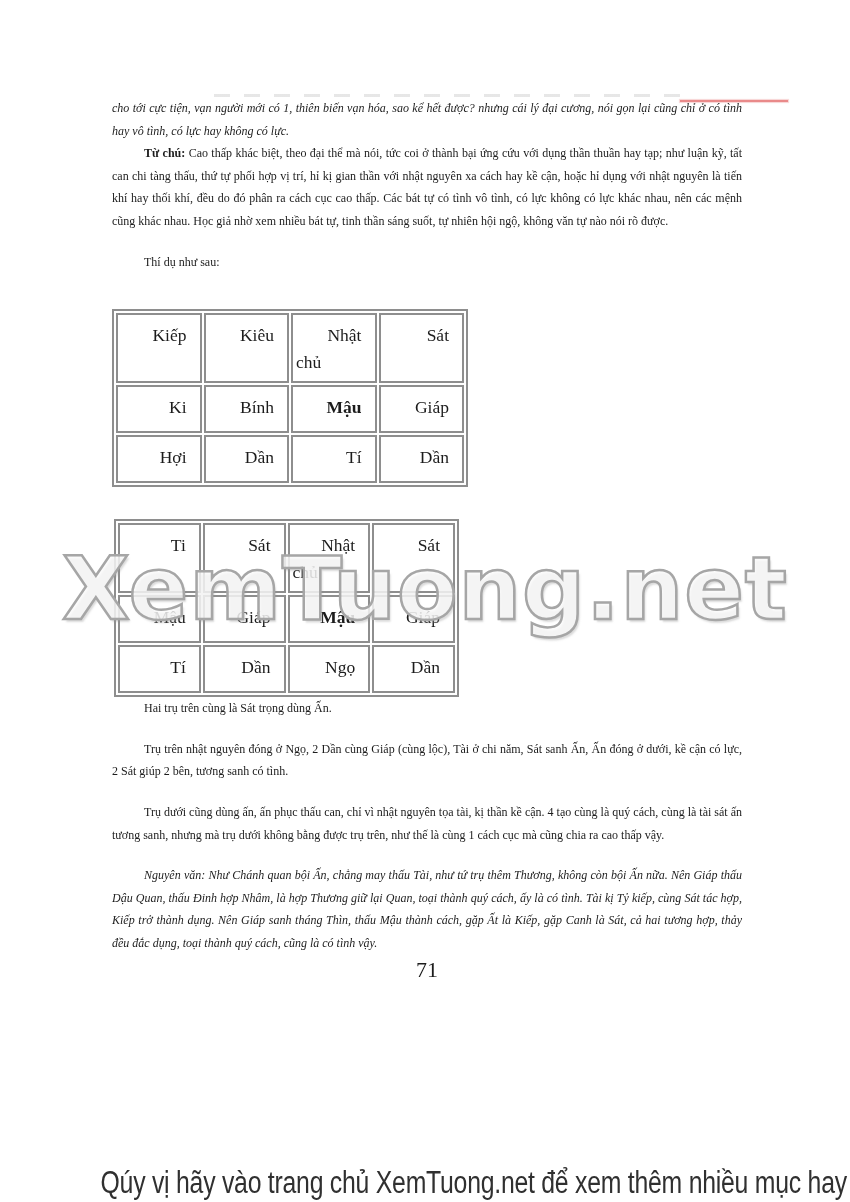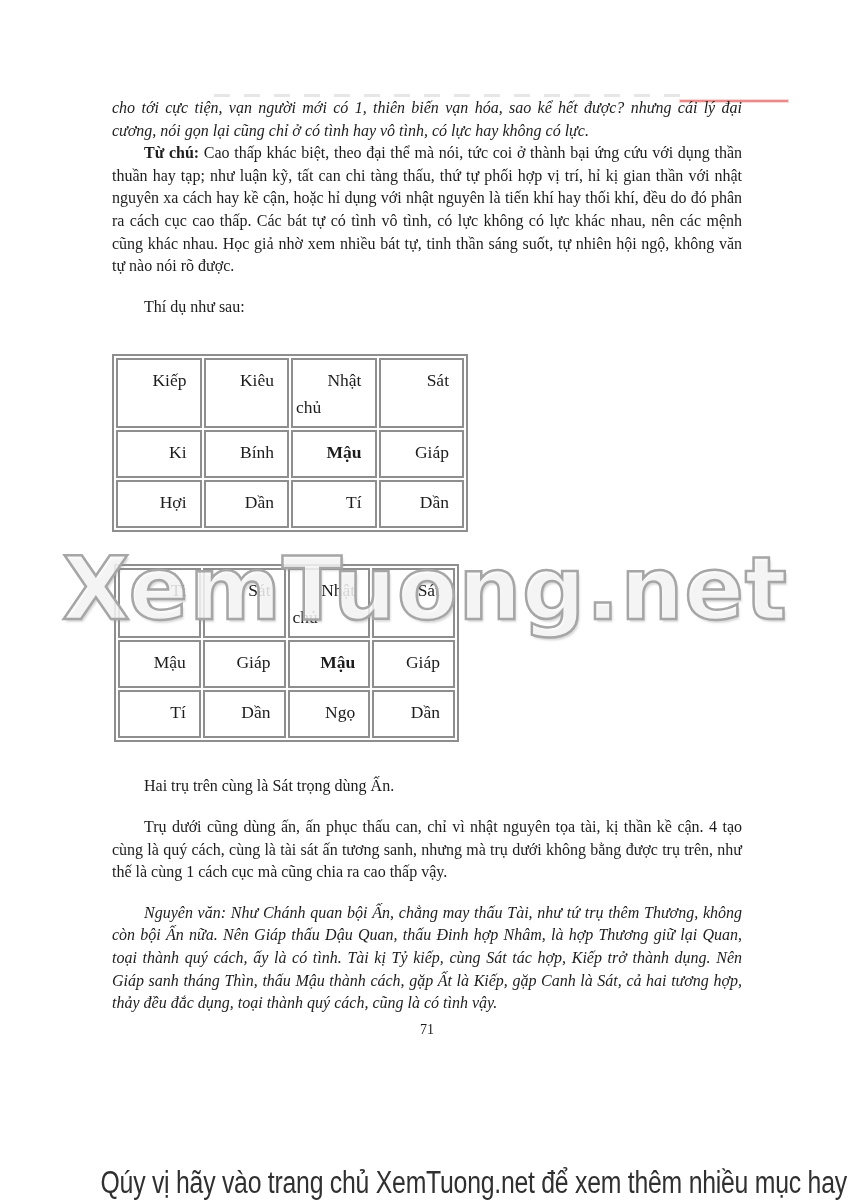--- a/index.html
+++ b/index.html
@@ -12,21 +12,21 @@
     color:#1c1c1c;
   }
   .content{
     position:absolute;
     left:112px;top:0;
     width:630px;
     padding-top:97px;
   }
   p{
     margin:0;
-    font-size:16px;
+    font-size:12px;
     line-height:22.6px;
     text-align:justify;
   }
   .indent{text-indent:32px;}
   .italic{font-style:italic;}
   .lead-bold{font-weight:bold;}
   .lead-bold-italic{font-weight:normal;font-style:italic;}
   .mt-para{margin-top:0;}
   .mt-small{margin-top:18px;}
 
@@ -79,21 +79,21 @@
     color:rgba(250,250,250,0.8);
     -webkit-text-stroke:2.5px #a6a6a6;
     text-shadow:2px 3px 2px rgba(150,150,150,0.35);
     z-index:5;
     pointer-events:none;
   }
 
   .page-number{
     margin-top:4px;
     text-align:center;
-    font-size:14px;
+    font-size:22px;
     text-indent:0;
   }
 
   
   .footer{
     position:absolute;
     left:0;bottom:1px;width:850px;
     text-align:center;
     white-space:nowrap;
   }
@@ -170,22 +170,23 @@
         </tr>
         <tr class="row-bot">
           <td>Tí</td>
           <td>Dần</td>
           <td>Ngọ</td>
           <td>Dần</td>
         </tr>
       </tbody>
     </table>
 
-    <p class="indent" style="margin-top:33px;">Hai trụ trên cùng là Sát trọng dùng Ấn.</p>
+    <p class="indent" style="">Hai trụ trên cùng là Sát trọng dùng Ấn.</p>
 
+    <p class="indent mt-small">Trụ trên nhật nguyên đóng ở Ngọ, 2 Dần cùng Giáp (cùng lộc), Tài ở chi năm, Sát sanh Ấn, Ấn đóng ở dưới, kề cận có lực, 2 Sát giúp 2 bên, tương sanh có tình.</p>
 
     <p class="indent mt-small">Trụ dưới cũng dùng ấn, ấn phục thấu can, chỉ vì nhật nguyên tọa tài, kị thần kề cận. 4 tạo cùng là quý cách, cùng là tài sát ấn tương sanh, nhưng mà trụ dưới không bằng được trụ trên, như thế là cùng 1 cách cục mà cũng chia ra cao thấp vậy.</p>
 
     <p class="indent mt-small italic"><span class="lead-bold-italic">Nguyên văn:</span><span> Như Chánh quan bội Ấn, chẳng may thấu Tài, như tứ trụ thêm Thương, không còn bội Ấn nữa. Nên Giáp thấu Dậu Quan, thấu Đinh hợp Nhâm, là hợp Thương giữ lại Quan, toại thành quý cách, ấy là có tình. Tài kị Tỷ kiếp, cùng Sát tác hợp, Kiếp trở thành dụng. Nên Giáp sanh tháng Thìn, thấu Mậu thành cách, gặp Ất là Kiếp, gặp Canh là Sát, cả hai tương hợp, thảy đều đắc dụng, toại thành quý cách, cũng là có tình vậy.</span></p>
 
     <p class="page-number">71</p>
 
   </div>
 
   <div class="footer" style="color:#303030;">

